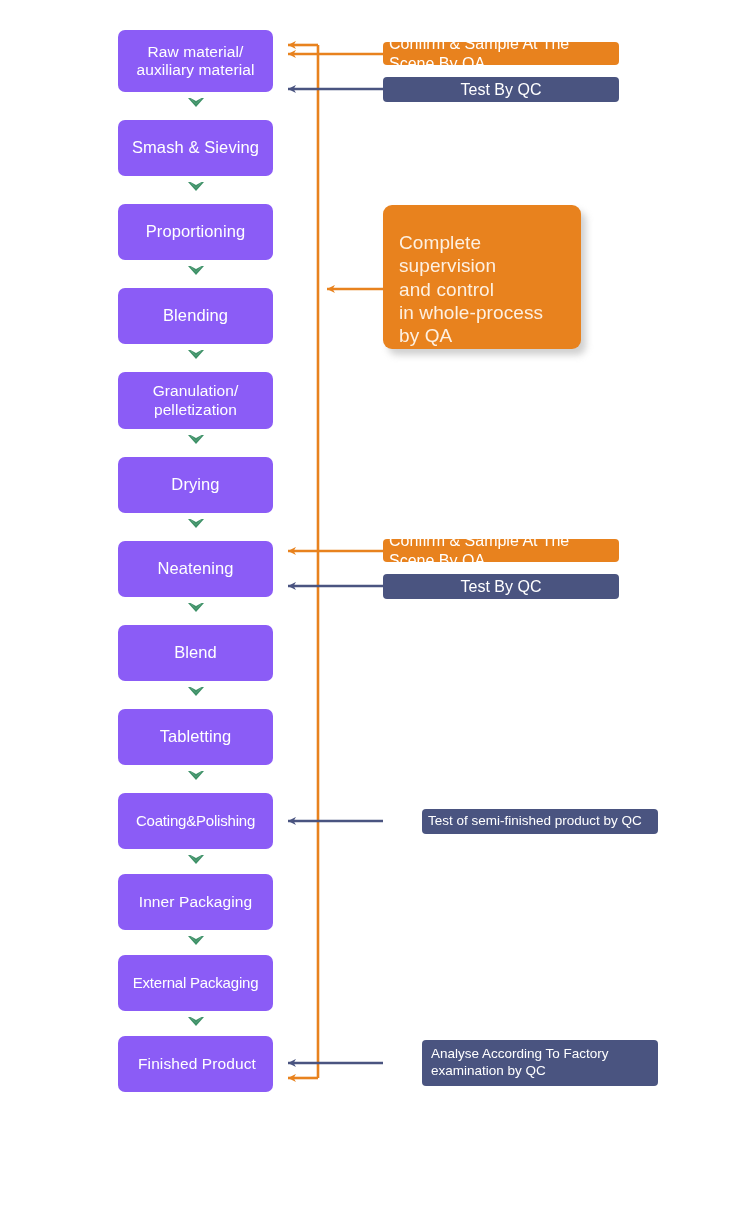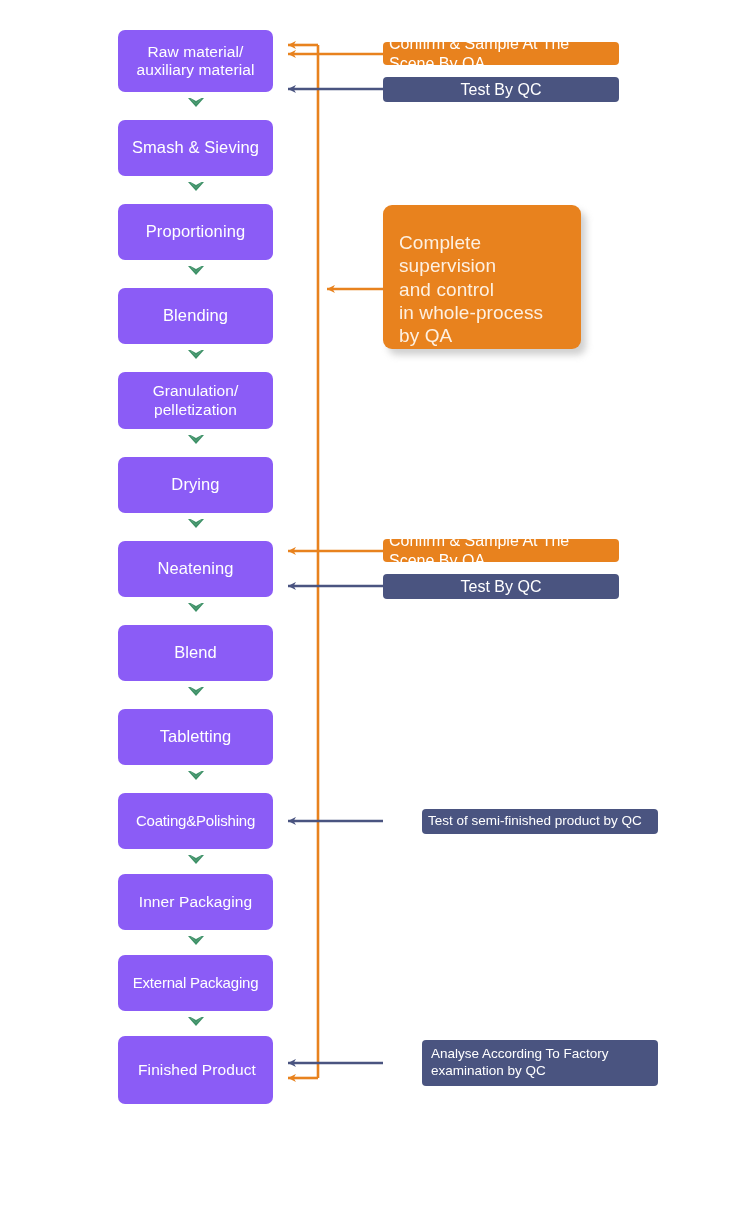--- a/index.html
+++ b/index.html
@@ -131,21 +131,21 @@
   </div>
 
   <div class="node tight" style="top:874px;height:56px;">
     <span>Inner Packaging</span>
   </div>
 
   <div class="node tighter" style="top:955px;height:56px;">
     <span>External Packaging</span>
   </div>
 
-  <div class="node tight" style="top:1036px;height:68px;padding-left:8px;">
+  <div class="node tight" style="top:1036px;height:56px;padding-left:8px;">
     <span>Finished Product</span>
   </div>
 
   <div class="chev" style="top:97px;">
     <svg width="18" height="12" viewBox="0 0 18 12">
         <path d="M1,1 L9,10 L17,1 L14.5,1 L9,7 L3.5,1 Z" fill="#3F9268"></path>
         <path d="M3.5,1 L9,7.6 L14.5,1 L9,4 Z" fill="#3F9268"></path>
       </svg>
   </div>
   <div class="chev" style="top:181px;">

